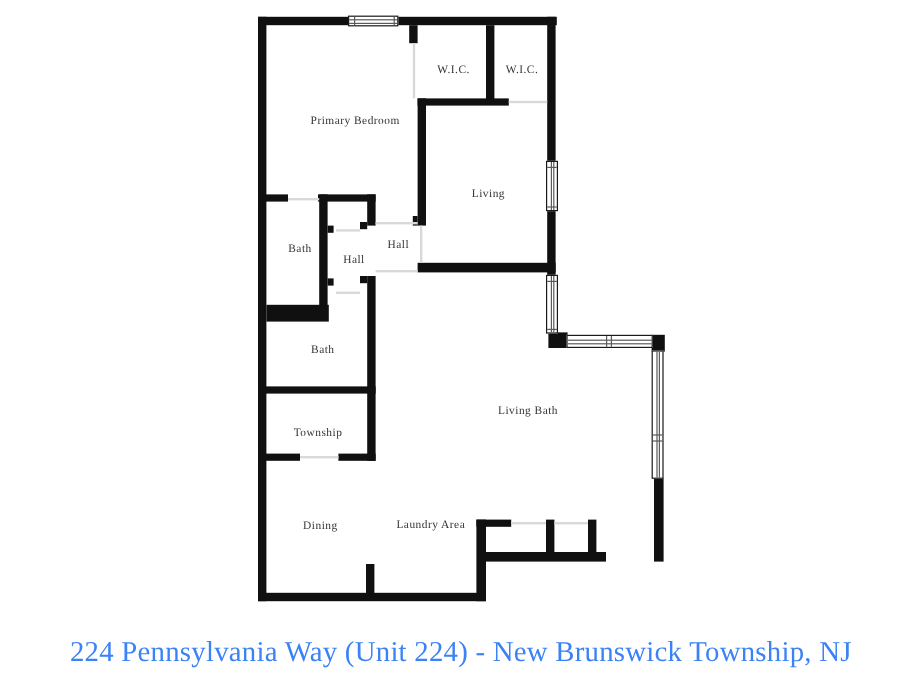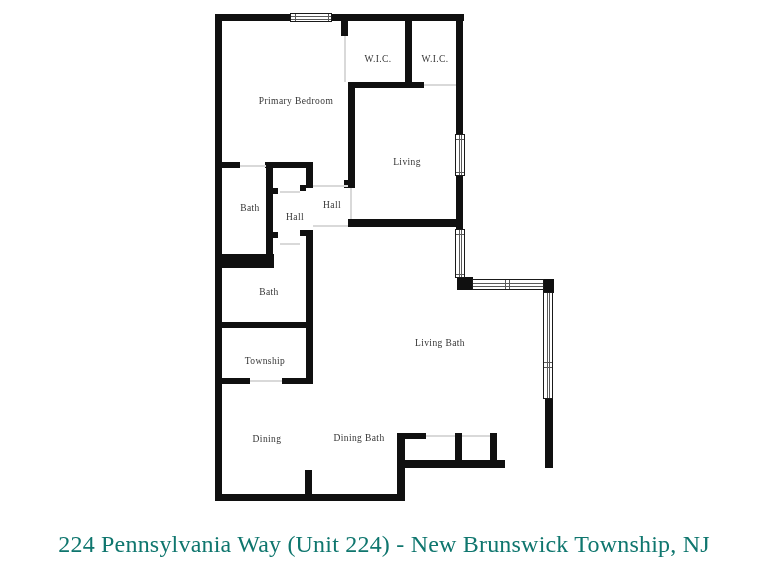--- a/index.html
+++ b/index.html
@@ -6,21 +6,21 @@
   .page{position:relative;width:768px;height:576px;background:#ffffff;overflow:hidden;
         font-family:"Liberation Serif", serif;}
   .plan{position:absolute;left:0;top:0;width:768px;height:576px;}
   .wall{position:absolute;background:#101010;}
   .threshold{position:absolute;background:#d9d9d9;}
   .window{position:absolute;background:#ffffff;border:1px solid #1a1a1a;box-sizing:border-box;}
   .wline{position:absolute;background:#5a5a5a;}
   .room-label{position:absolute;transform:translate(-50%,-50%);font-size:9.5px;
               color:#353535;letter-spacing:.4px;white-space:nowrap;}
   .caption{position:absolute;left:0;right:0;top:531px;text-align:center;
-           font-size:24px;color:#0f766e;letter-spacing:.2px;}
+           font-size:24px;color:#3b82f6;letter-spacing:.2px;}
 </style>
 </head>
 <body>
 
 <div class="page">
   <div class="plan" id="plan">
       <div class="wall" style="left: 215px; top: 14px; width: 249px; height: 7px;"></div>
       <div class="wall" style="left: 215px; top: 14px; width: 7px; height: 487px;"></div>
       <div class="wall" style="left: 215px; top: 494px; width: 190px; height: 7px;"></div>
       <div class="wall" style="left: 456px; top: 14px; width: 7px; height: 263px;"></div>
@@ -97,16 +97,16 @@
       <div class="room-label" style="left: 378px; top: 59px;">W.I.C.</div>
       <div class="room-label" style="left: 435px; top: 59px;">W.I.C.</div>
       <div class="room-label" style="left: 407px; top: 162px;">Living</div>
       <div class="room-label" style="left: 250px; top: 208px;">Bath</div>
       <div class="room-label" style="left: 295px; top: 217px;">Hall</div>
       <div class="room-label" style="left: 332px; top: 205px;">Hall</div>
       <div class="room-label" style="left: 269px; top: 292px;">Bath</div>
       <div class="room-label" style="left: 265px; top: 361px;">Township</div>
       <div class="room-label" style="left: 440px; top: 343px;">Living Bath</div>
       <div class="room-label" style="left: 267px; top: 439px;">Dining</div>
-      <div class="room-label" style="left: 359px; top: 438px;">Dining Bath</div>
+      <div class="room-label" style="left: 359px; top: 438px;">Laundry Area</div>
     </div>
   <div class="caption">224 Pennsylvania Way (Unit 224) - New Brunswick Township, NJ</div>
 </div>
 
 </body></html>

